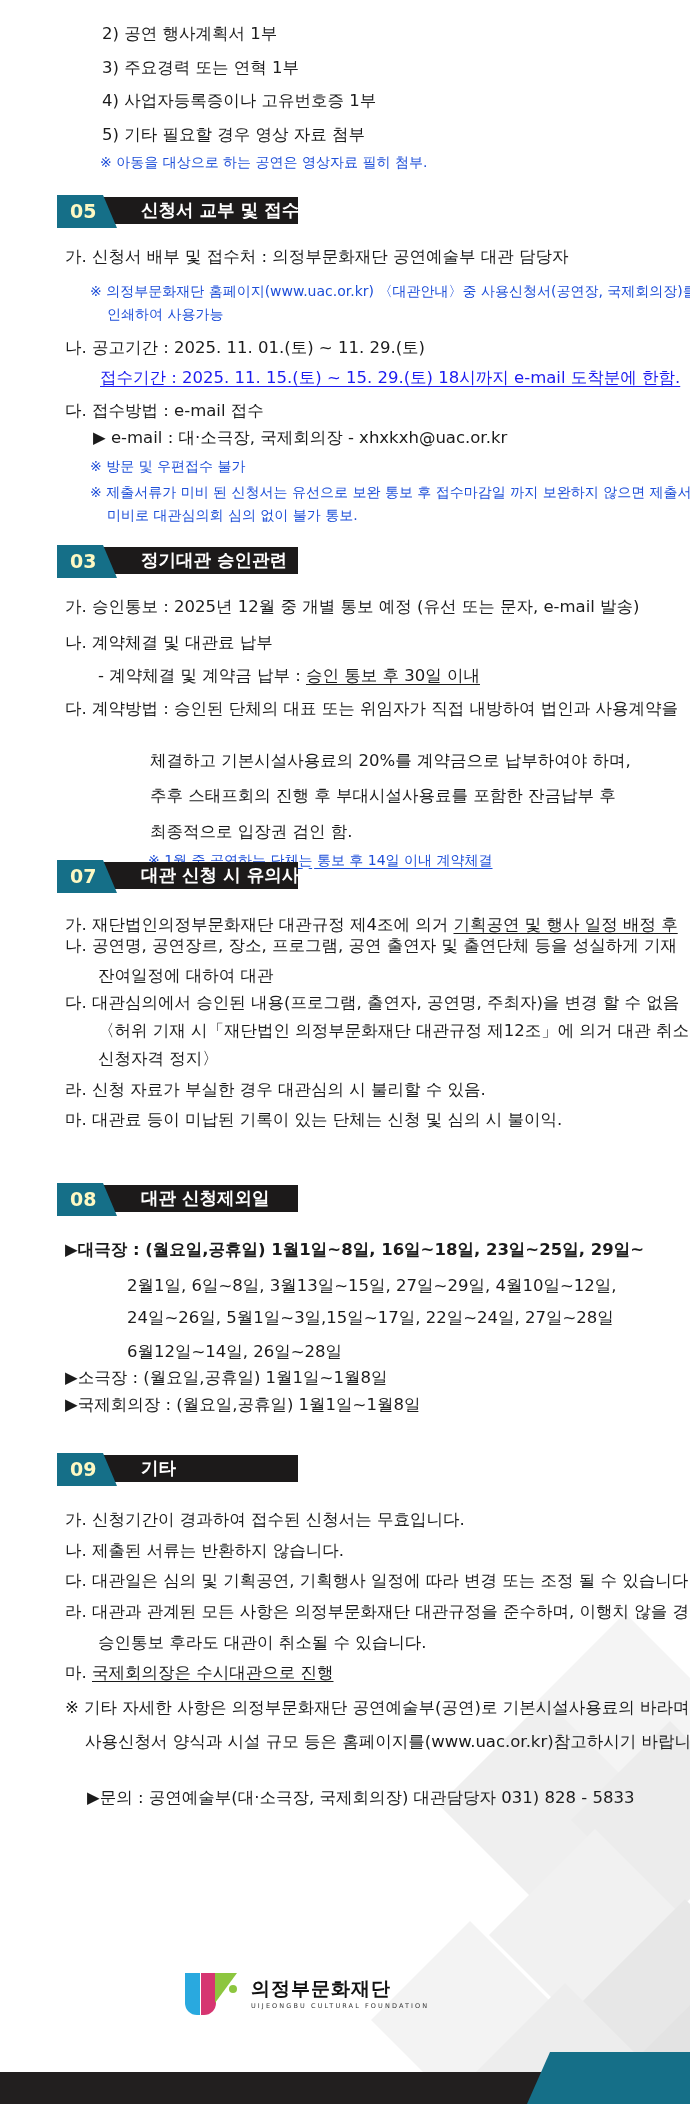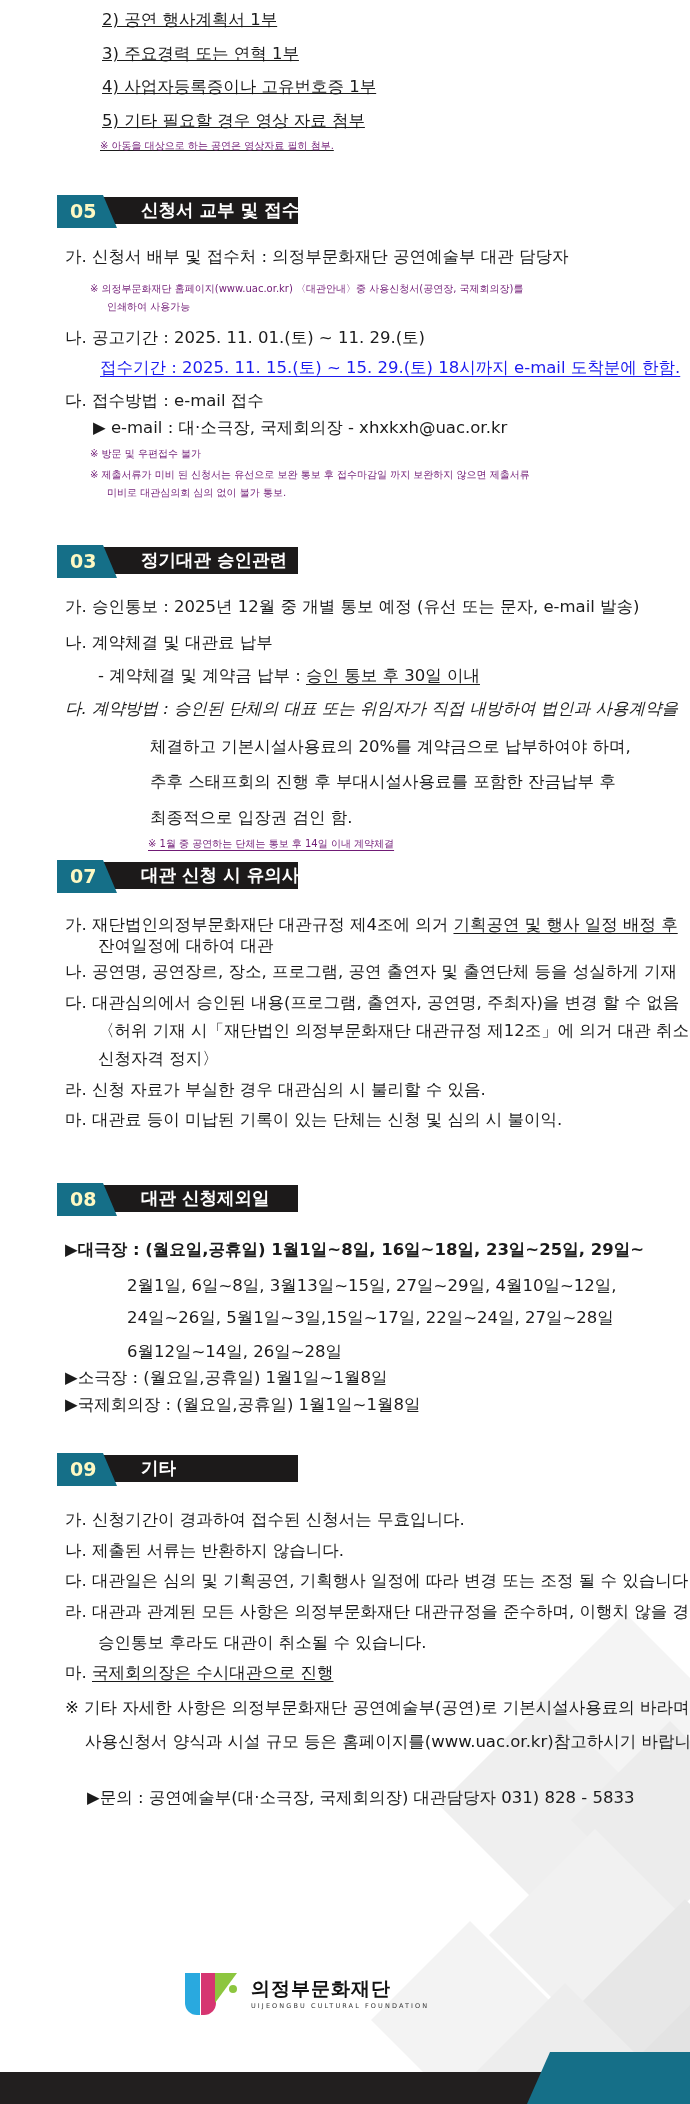--- a/index.html
+++ b/index.html
@@ -8,21 +8,21 @@
     background:#ffffff; color:#1b1b1b;
     font-family:"DejaVu Sans","Liberation Sans",sans-serif;
   }
   
   .dm { position:absolute; transform:rotate(45deg); z-index:0; }
 
   .content-layer { position:absolute; inset:0; z-index:1; }
 
   .abs { position:absolute; left:65px; right:0; }
   .l { white-space:nowrap; font-size:16.5px; line-height:1.25; color:#1b1b1b; }
-  .note { font-size:10px; color:#701a75; }
+  .note { font-size:14px; color:#1d4ed8; }
   .u { text-decoration:underline; text-underline-offset:3px; }
   .blue { color:#1b1aef; }
 
   
   .sec-header { position:absolute; left:57px; width:245px; height:33px; }
   .sec-num {
     position:absolute; left:0; top:0; width:60px; height:33px;
     background:#156f88; clip-path:polygon(0 0, 46px 0, 60px 100%, 0 100%);
     z-index:2; color:#fef9c3; font-weight:bold; font-size:19px;
     line-height:33px; padding-left:13px; box-sizing:border-box;
@@ -61,21 +61,21 @@
   <div class="dm" style="left:470px; top:1730px; width:150px; height:150px; background:#efefef;"></div>
   <div class="dm" style="left:600px; top:1750px; width:140px; height:140px; background:#ececec;"></div>
   <div class="dm" style="left:520px; top:1860px; width:150px; height:150px; background:#f1f1f1;"></div>
   <div class="dm" style="left:400px; top:1950px; width:140px; height:140px; background:#f3f3f3;"></div>
   <div class="dm" style="left:610px; top:1930px; width:150px; height:150px; background:#e7e7e7;"></div>
   <div class="dm" style="left:500px; top:2010px; width:130px; height:130px; background:#ededed;"></div>
   <div class="dm" style="left:630px; top:2030px; width:120px; height:120px; background:#e3e3e3;"></div>
 
   <div class="content-layer">
 
-    <div class="abs" style="top:10px;text-decoration:underline;">
+    <div class="abs" style="top:24px;">
       <div class="l" style="margin-left:37px; margin-bottom:13px;">2) 공연 행사계획서 1부</div>
       <div class="l" style="margin-left:37px; margin-bottom:13px;">3) 주요경력 또는 연혁 1부</div>
       <div class="l" style="margin-left:37px; margin-bottom:13px;">4) 사업자등록증이나 고유번호증 1부</div>
       <div class="l" style="margin-left:37px; margin-bottom:8px;">5) 기타 필요할 경우 영상 자료 첨부</div>
       <div class="l note" style="margin-left:35px;">※ 아동을 대상으로 하는 공연은 영상자료 필히 첨부.</div>
     </div>
 
     <div class="sec-header" style="top:195px;">
       <div class="sec-bar">신청서 교부 및 접수</div>
       <div class="sec-num">05</div>
@@ -96,36 +96,36 @@
 
     <div class="sec-header" style="top:545px;">
       <div class="sec-bar">정기대관 승인관련</div>
       <div class="sec-num">03</div>
     </div>
 
     <div class="abs" style="top:597px;">
       <div class="l" style="margin-bottom:15px;">가. 승인통보 : 2025년 12월 중 개별 통보 예정 (유선 또는 문자, e-mail 발송)</div>
       <div class="l" style="margin-bottom:13px;">나. 계약체결 및 대관료 납부</div>
       <div class="l" style="margin-left:33px; margin-bottom:12px;"><span>- 계약체결 및 계약금 납부 : </span><span class="u">승인 통보 후 30일 이내</span></div>
-      <div class="l" style="margin-bottom:17px;font-style:italic;">다. 계약방법 : 승인된 단체의 대표 또는 위임자가 직접 내방하여 법인과 사용계약을</div>
+      <div class="l" style="margin-bottom:31px;">다. 계약방법 : 승인된 단체의 대표 또는 위임자가 직접 내방하여 법인과 사용계약을</div>
       <div class="l" style="margin-left:85px; margin-bottom:15px;">체결하고 기본시설사용료의 20%를 계약금으로 납부하여야 하며,</div>
       <div class="l" style="margin-left:85px; margin-bottom:15px;">추후 스태프회의 진행 후 부대시설사용료를 포함한 잔금납부 후</div>
       <div class="l" style="margin-left:85px; margin-bottom:10px;">최종적으로 입장권 검인 함.</div>
       <div class="l note u" style="margin-left:83px;">※ 1월 중 공연하는 단체는 통보 후 14일 이내 계약체결</div>
     </div>
 
     <div class="sec-header" style="top:860px;">
       <div class="sec-bar">대관 신청 시 유의사항</div>
       <div class="sec-num">07</div>
     </div>
 
     <div class="abs" style="top:915px;">
       <div class="l" style=""><span>가. 재단법인의정부문화재단 대관규정 제4조에 의거 </span><span class="u">기획공연 및 행사 일정 배정 후</span></div>
+      <div class="l" style="margin-bottom:10px;">나. 공연명, 공연장르, 장소, 프로그램, 공연 출연자 및 출연단체 등을 성실하게 기재</div>
       <div class="l" style="margin-left:33px; margin-bottom:6px;">잔여일정에 대하여 대관</div>
-      <div class="l" style="margin-bottom:10px;">나. 공연명, 공연장르, 장소, 프로그램, 공연 출연자 및 출연단체 등을 성실하게 기재</div>
       <div class="l" style="margin-bottom:7px;">다. 대관심의에서 승인된 내용(프로그램, 출연자, 공연명, 주최자)을  변경 할 수 없음</div>
       <div class="l" style="margin-left:33px; margin-bottom:8px;">〈허위 기재 시「재단법인 의정부문화재단 대관규정 제12조」에 의거 대관 취소 및</div>
       <div class="l" style="margin-left:33px; margin-bottom:10px;">신청자격 정지〉</div>
       <div class="l" style="margin-bottom:10px;">라. 신청 자료가 부실한 경우 대관심의 시 불리할 수 있음.</div>
       <div class="l">마. 대관료 등이 미납된 기록이 있는 단체는 신청 및 심의 시 불이익.</div>
     </div>
 
     <div class="sec-header" style="top:1183px;">
       <div class="sec-bar">대관 신청제외일</div>
       <div class="sec-num">08</div>

